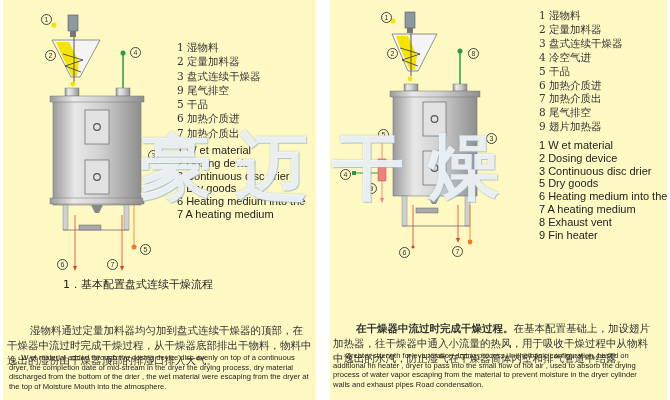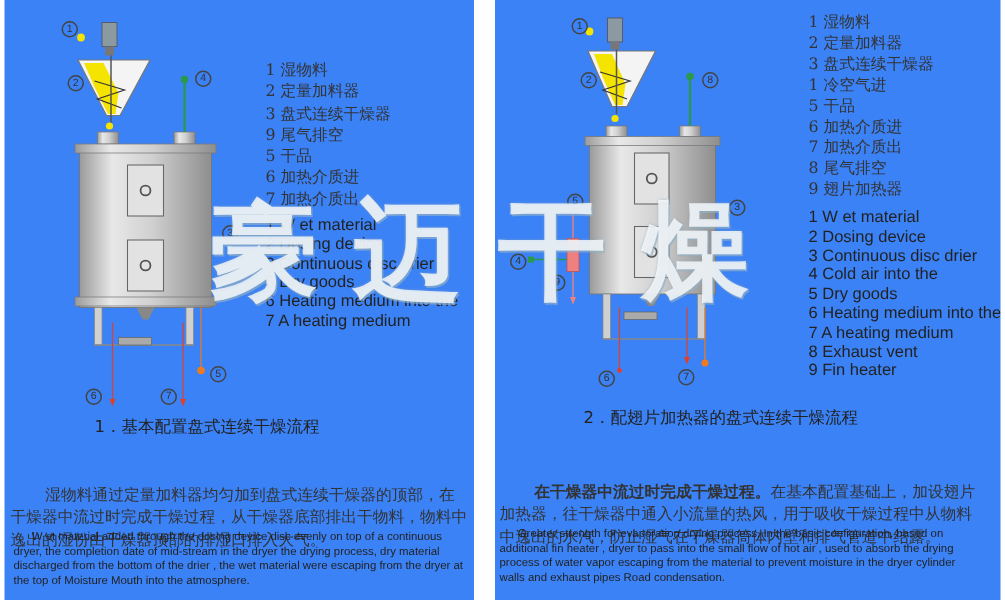--- a/index.html
+++ b/index.html
@@ -1,17 +1,17 @@
 <!DOCTYPE html>
 <html><head>
 <meta charset="utf-8">
 <style>
   html,body{margin:0;padding:0;}
   body{width:670px;height:400px;background:#ffffff;position:relative;overflow:hidden;font-family:"DejaVu Sans",sans-serif;}
-  .panel{position:absolute;top:0;height:400px;background:#3b82f6;overflow:hidden;}
+  .panel{position:absolute;top:0;height:400px;background:#fef9c3;overflow:hidden;}
   #p1{left:3px;width:313px;}
   #p2{left:330px;width:337px;}
   .abs{position:absolute;}
   .legend-cn{font-family:"DejaVu Serif",serif;font-size:10.5px;color:#333;line-height:14.3px;white-space:nowrap;}
   .legend-en{font-family:"Liberation Sans",sans-serif;font-size:11px;color:#222;line-height:12.8px;white-space:nowrap;}
   .caption{font-family:"DejaVu Sans",sans-serif;font-size:11px;color:#222;white-space:nowrap;}
   .para-cn{font-family:Liberation Mono, monospace;font-size:10.5px;color:#333;line-height:15px;text-indent:2.2em;margin-top:17px;}
   .para-cn b{font-weight:bold;}
   .para-en{font-family:"Liberation Sans",sans-serif;font-size:7.6px;color:#222;line-height:9.6px;text-indent:1.6em;}
   .num-circle{position:absolute;width:9px;height:9px;border:1px solid #444;border-radius:50%;font-size:7px;line-height:9px;text-align:center;color:#333;font-family:"Liberation Sans",sans-serif;background:transparent;}
@@ -168,40 +168,38 @@
   <span class="num-circle" style="left:48px;top:129px">5</span>
   <span class="num-circle" style="left:69px;top:247px">6</span>
   <span class="num-circle" style="left:122px;top:246px">7</span>
   <span class="num-circle" style="left:138px;top:48px">8</span>
   <span class="num-circle" style="left:36px;top:183px">9</span>
 
   <div class="abs legend-cn" style="left:209px;top:9px;line-height:13.9px">
     <div>1  湿物料</div>
     <div>2  定量加料器</div>
     <div>3  盘式连续干燥器</div>
-    <div>1  冷空气进</div>
+    <div>4  冷空气进</div>
     <div>5  干品</div>
     <div>6  加热介质进</div>
     <div>7  加热介质出</div>
     <div>8  尾气排空</div>
     <div>9  翅片加热器</div>
   </div>
   <div class="abs legend-en" style="left:209px;top:139px">
     <div>1  W et material</div>
     <div>2  Dosing device</div>
     <div>3  Continuous disc drier</div>
-    <div>4  Cold air into the</div>
     <div>5  Dry goods</div>
     <div>6  Heating medium into the</div>
     <div>7  A heating medium</div>
     <div>8  Exhaust vent</div>
     <div>9  Fin heater</div>
   </div>
 
-  <div class="abs caption" style="left:59px;top:271px">2．配翅片加热器的盘式连续干燥流程</div>
 
   <div class="abs para-cn" style="left:3px;top:305px;width:318px">
     <b>在干燥器中流过时完成干燥过程。</b><span>在基本配置基础上，加设翅片加热器，往干燥器中通入小流量的热风，用于吸收干燥过程中从物料中逸出的水汽，防止湿气在干燥器筒体内壁和排气管道中结露。</span>
   </div>
   <div class="abs para-en" style="left:3px;top:351px;width:322px">Greater strength for evaporation drying process. In the basic configuration, based on additional fin heater , dryer to pass into the small flow of hot air    , used to absorb the drying process of water vapor escaping from the material to prevent moisture in the dryer cylinder walls and exhaust pipes Road condensation.</div>
 </div>
 
 <div class="watermark" style="left:140px;top:120px">豪迈干燥</div>
 
 </body></html>

